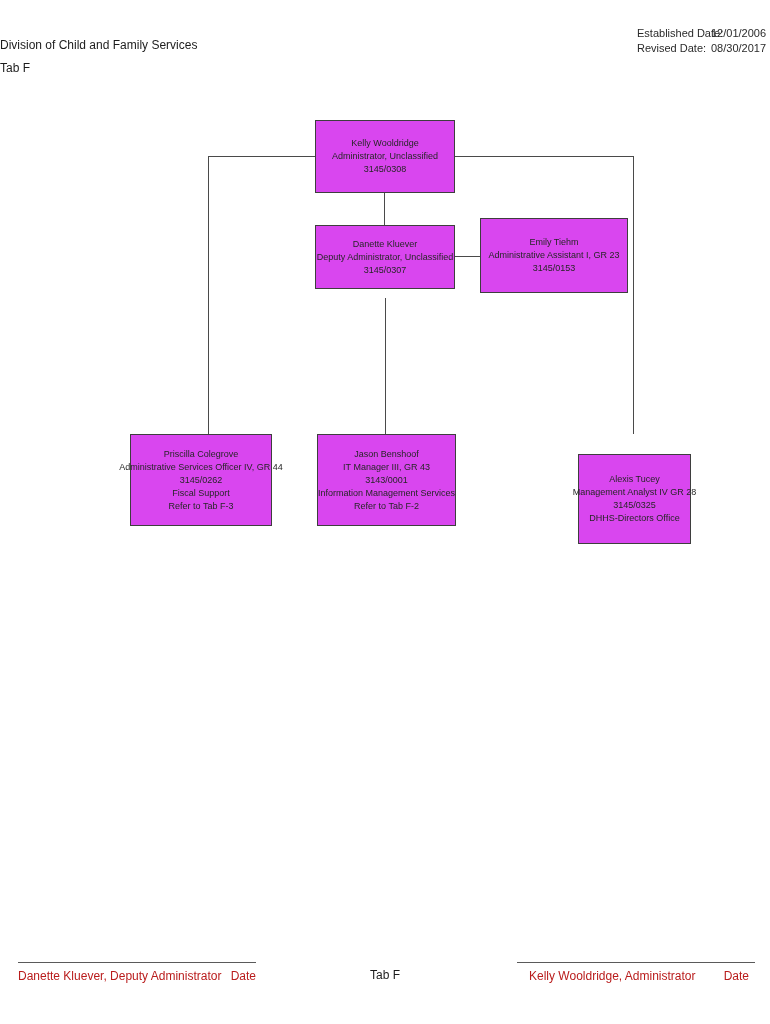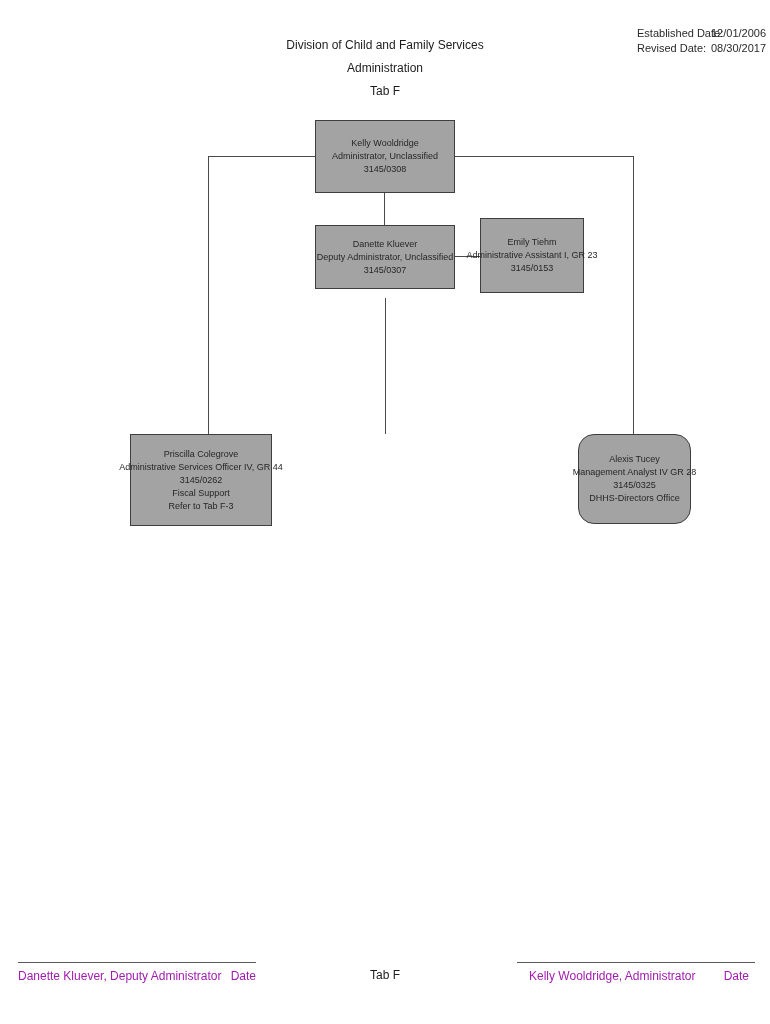--- a/index.html
+++ b/index.html
@@ -14,60 +14,60 @@
     width: 770px;
     height: 1024px;
     background: #ffffff;
     overflow: hidden;
   }
 
   
   .title-block {
     position: absolute;
     top: 34px; left: 0; right: 0;
-    text-align: center;
+    text-align: left;
     font-size: 12px;
     line-height: 23px;
     color: #1c1c1c;
   }
   .dates-block {
     position: absolute;
     top: 26px; left: 637px;
     font-size: 11px;
     line-height: 14.5px;
     color: #2a2a2a;
     white-space: nowrap;
   }
   .dates-row { display: flex; }
   .dates-label { width: 74px; }
   .dates-value { }
 
   
   .org-box {
     position: absolute;
     border: 1px solid #3e3e3e;
-    background: #a3a3a3;
+    background: #d946ef;
     display: flex;
     flex-direction: column;
     justify-content: center;
     align-items: center;
     text-align: center;
     font-size: 9px;
     line-height: 13px;
     color: #262626;
     padding: 2px 1px;
   }
   .org-box span { display: block; white-space: nowrap; }
 
   #box-kelly     { left: 315px; top: 120px; width: 140px; height: 73px; }
   #box-danette   { left: 315px; top: 225px; width: 140px; height: 64px; }
-  #box-emily     { left: 480px; top: 218px; width: 104px; height: 75px; }
+  #box-emily     { left: 480px; top: 218px; width: 148px; height: 75px; }
   #box-priscilla { left: 130px; top: 434px; width: 142px; height: 92px; }
   #box-jason     { left: 317px; top: 434px; width: 139px; height: 92px; }
-  #box-alexis    { left: 578px; top: 434px; width: 113px; height: 90px; border-radius: 16px; }
+  #box-alexis    { left: 578px; top: 454px; width: 113px; height: 90px; }
 
   
   .conn { position: absolute; background: #4a4a4a; }
   #conn-left-h  { left: 208px; top: 156px; width: 107px; height: 1px; }
   #conn-left-v  { left: 208px; top: 156px; width: 1px;  height: 278px; }
   #conn-right-h { left: 455px; top: 156px; width: 178px; height: 1px; }
   #conn-right-v { left: 633px; top: 156px; width: 1px;  height: 278px; }
   #conn-kd-v    { left: 384px; top: 193px; width: 1px;  height: 32px; }
   #conn-de-h    { left: 455px; top: 256px; width: 25px; height: 1px; }
   #conn-dj-v    { left: 385px; top: 298px; width: 1px;  height: 136px; }
@@ -82,40 +82,39 @@
   #sig-right { left: 517px; }
   .sig-rule {
     border-top: 1px solid #5a5a5a;
     height: 0;
   }
   .sig-text {
     display: flex;
     justify-content: space-between;
     padding-top: 6px;
     font-size: 12px;
-    color: #a21caf;
+    color: #b91c1c;
     white-space: nowrap;
   }
   #sig-right .sig-text { padding-left: 12px; padding-right: 6px; }
   .footer-center {
     position: absolute;
     top: 968px; left: 0; right: 0;
     text-align: center;
     font-size: 12px;
     color: #1c1c1c;
   }
 </style>
 </head>
 <body>
 
 <div class="page">
 
   <div class="title-block">
     <div>Division of Child and Family Services</div>
-    <div>Administration</div>
     <div>Tab F</div>
   </div>
 
   <div class="dates-block">
     <div class="dates-row">
       <span class="dates-label">Established Date:</span>
       <span class="dates-value">12/01/2006</span>
     </div>
     <div class="dates-row">
       <span class="dates-label">Revised Date:</span>
@@ -150,20 +149,27 @@
   </div>
 
   <div class="org-box" id="box-priscilla">
     <span>Priscilla Colegrove</span>
     <span>Administrative Services Officer IV, GR 44</span>
     <span>3145/0262</span>
     <span>Fiscal Support</span>
     <span>Refer to Tab F-3</span>
   </div>
 
+  <div class="org-box" id="box-jason">
+    <span>Jason Benshoof</span>
+    <span>IT Manager III, GR 43</span>
+    <span>3143/0001</span>
+    <span>Information Management Services</span>
+    <span>Refer to Tab F-2</span>
+  </div>
 
   <div class="org-box" id="box-alexis">
     <span>Alexis Tucey</span>
     <span>Management Analyst IV GR 28</span>
     <span>3145/0325</span>
     <span>DHHS-Directors Office</span>
   </div>
 
   <div class="sig-block" id="sig-left">
     <div class="sig-rule"></div>

